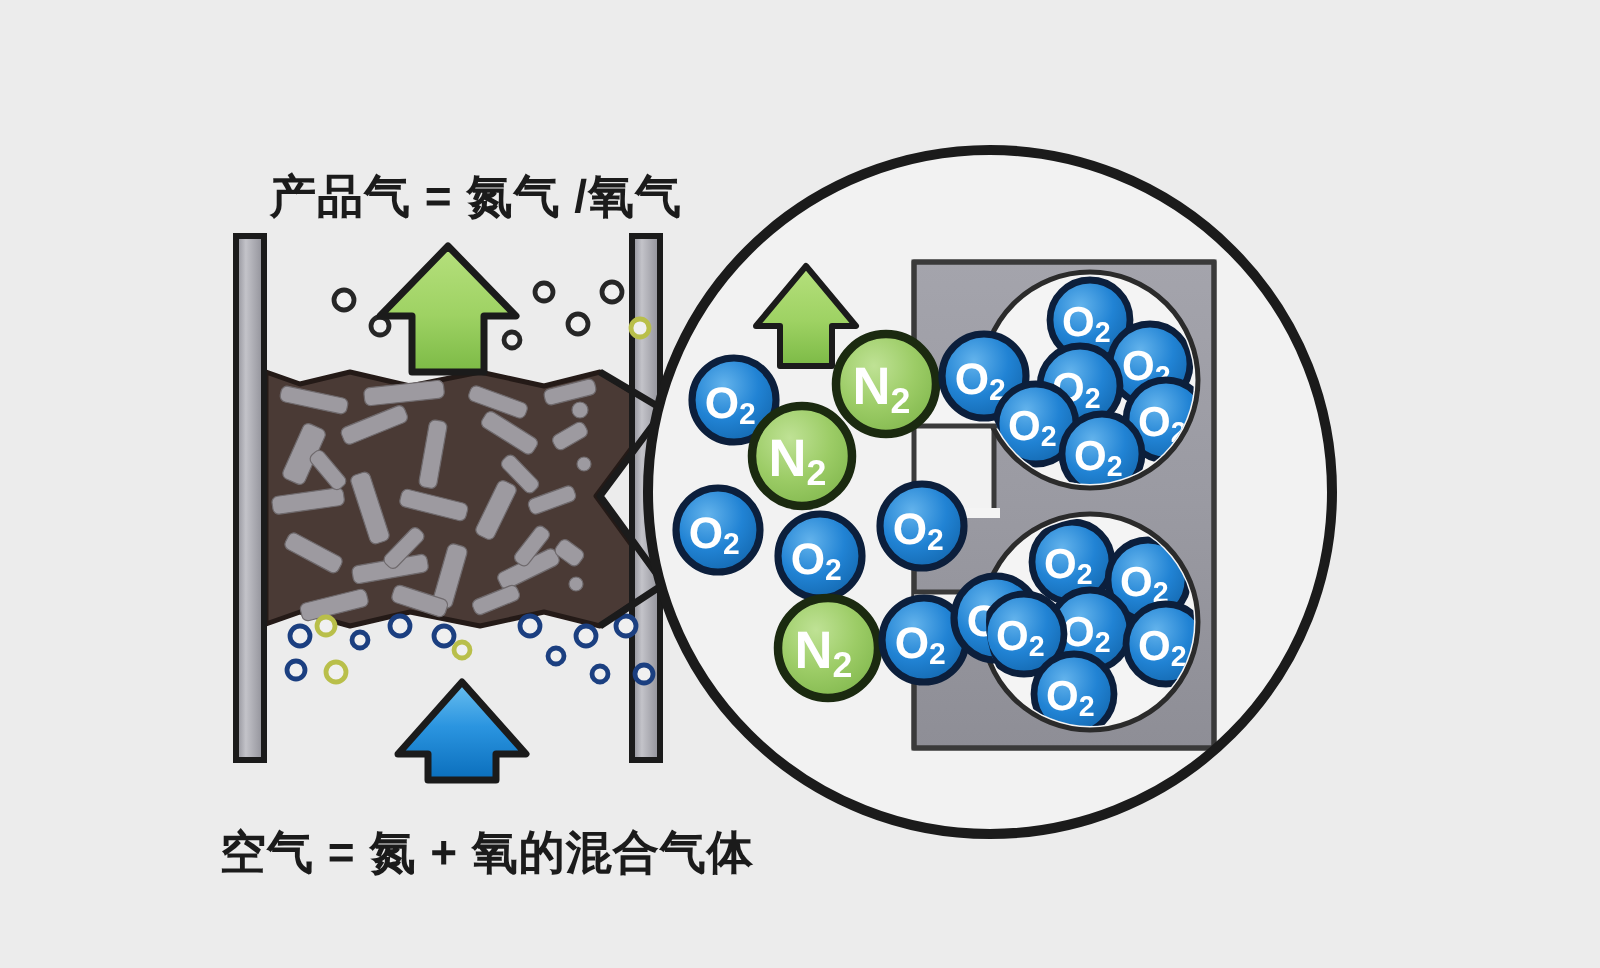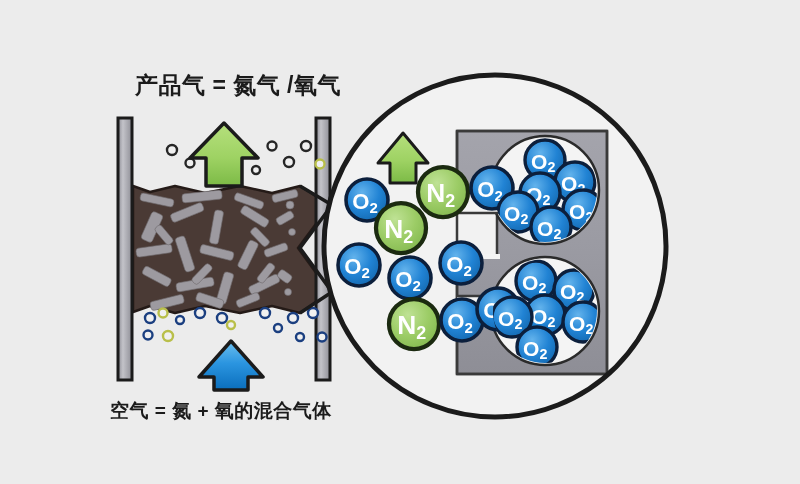--- a/index.html
+++ b/index.html
@@ -20,30 +20,31 @@
     left: 0;
     top: 0;
   }
   .caption {
     position: absolute;
     font-family: "Liberation Sans", "DejaVu Sans", sans-serif;
     font-weight: bold;
     color: #1b1b1b;
     white-space: nowrap;
     letter-spacing: 0.5px;
+    margin-top: 13px;
   }
   #caption-top {
     left: 135px;
     top: 70px;
     font-size: 23px;
   }
   #caption-bottom {
     left: 110px;
     top: 398px;
-    font-size: 19px;
+    font-size: 23px;
   }
   .mol-label {
     font-family: "Liberation Sans", "DejaVu Sans", sans-serif;
     font-weight: bold;
     fill: #ffffff;
     text-anchor: middle;
     dominant-baseline: central;
     pointer-events: none;
   }
   .mol-sub {

